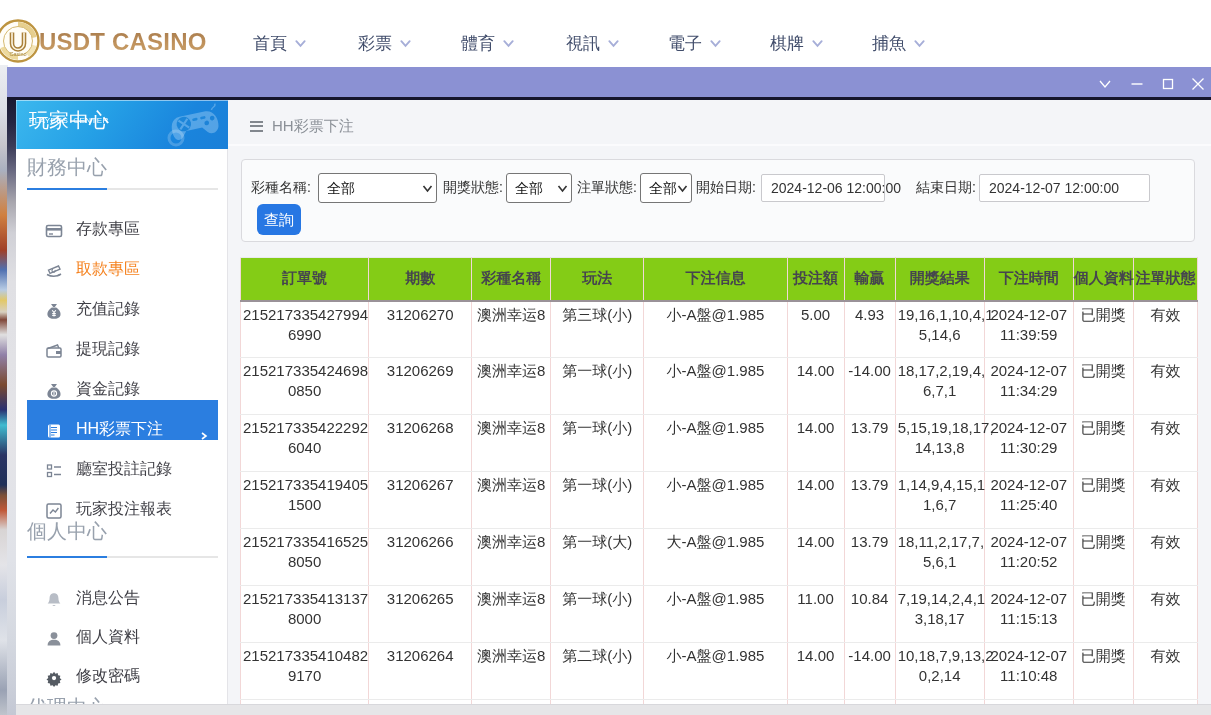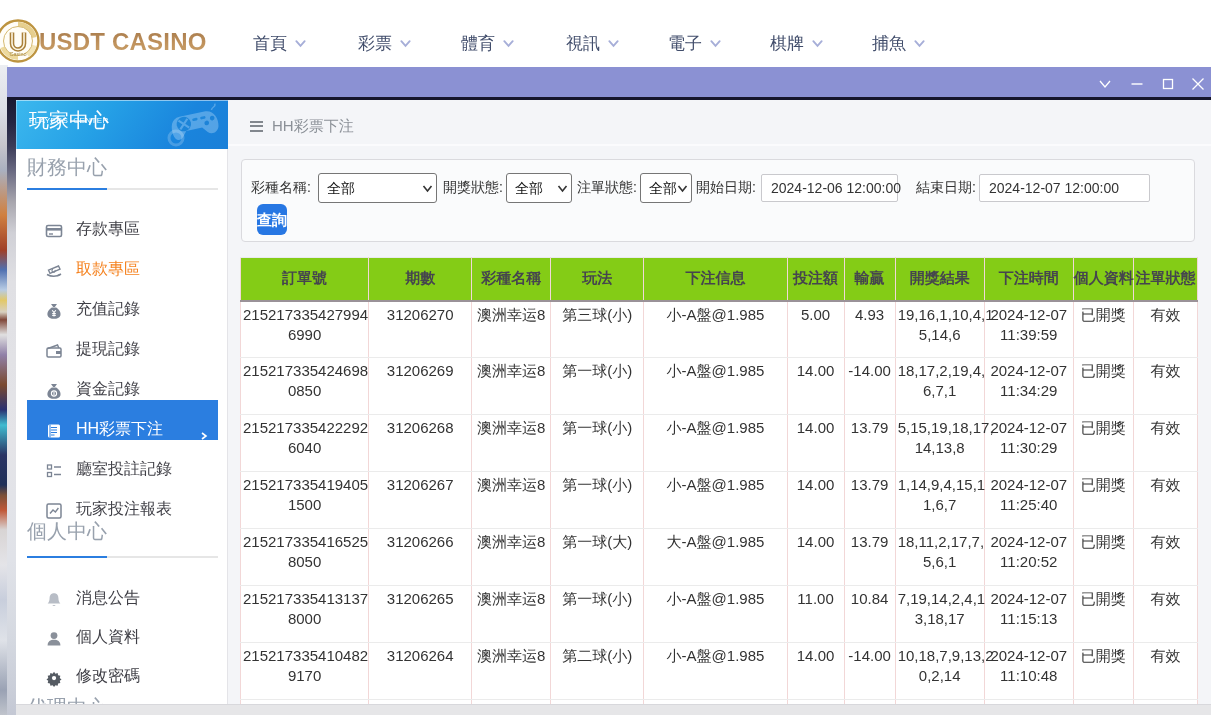--- a/index.html
+++ b/index.html
@@ -55,22 +55,22 @@
 #burger div { height:2px; background:#82878e; }
 
 #fpanel { position:absolute; left:13px; top:59px; width:954px; height:83px; background:#fafbfc;
   border:1px solid #dadade; border-radius:4px; }
 .flabel { position:absolute; top:16px; height:22px; line-height:22px; font-size:14px; color:#333; }
 .fsel { position:absolute; top:13px; height:30px; border:1px solid #767676; border-radius:3px; background:#fff;
   font-size:14px; color:#111; line-height:28px; padding-left:8px; }
 .fsel svg { position:absolute; right:3px; top:9px; }
 .finput { position:absolute; top:14px; height:28px; border:1px solid #c9c9cd; border-radius:2px; background:#fff;
   font-size:14px; color:#333; line-height:26px; padding-left:9px; white-space:nowrap; }
-#qbtn { position:absolute; left:15px; top:44px; width:30px; height:31px; background:#2777e3; border-radius:6px;
-  color:#fff; font-size:15px; text-align:center; line-height:31px;font-weight:bold; }
+#qbtn { position:absolute; left:15px; top:44px; width:44px; height:31px; background:#2777e3; border-radius:6px;
+  color:#fff; font-size:15px; text-align:center; line-height:31px; }
 
 #tbl { position:absolute; left:12px; top:157px; width:958px; border-collapse:collapse; table-layout:fixed; background:#fff; }
 #tbl th { background:#84cc16; font-size:15px; font-weight:bold; color:#45454e; height:43px; white-space:nowrap;
   border:1px solid #f2d7d7; border-top:1px solid #e9e9ee; border-bottom:2px solid #9a9298; padding:0; }
 #tbl td { font-size:15px; color:#333; text-align:center; vertical-align:top; padding:3px 2px 0 2px;
   height:57px; border:1px solid #f2d7d7; border-top:none; border-bottom:1px solid #ebebeb; line-height:20px; }
 #tbl tr.last td { border-bottom:none; }
 
 #hscroll { position:absolute; left:16px; top:704px; width:1195px; height:11px; background:#e6e6e8; border-top:1px solid #d8d8dc; }
 </style>
@@ -231,21 +231,21 @@
         </svg></div>
     <div class="flabel" style="left:201px;">開獎狀態:</div>
     <div class="fsel" style="left:264px; width:66px;">全部<svg width="11" height="11" viewBox="0 0 11 11">
           <path d="M1.5 3 L5.5 8 L9.5 3" fill="none" stroke="#333" stroke-width="1.6"></path>
         </svg></div>
     <div class="flabel" style="left:335px;">注單狀態:</div>
     <div class="fsel" style="left:398px; width:52px;">全部<svg width="11" height="11" viewBox="0 0 11 11">
           <path d="M1.5 3 L5.5 8 L9.5 3" fill="none" stroke="#333" stroke-width="1.6"></path>
         </svg></div>
     <div class="flabel" style="left:454px;">開始日期:</div>
-    <div class="finput" style="left:519px; width:137px;">2024-12-06 12:00:00</div>
+    <div class="finput" style="left:519px; width:124px;">2024-12-06 12:00:00</div>
     <div class="flabel" style="left:674px;">結束日期:</div>
     <div class="finput" style="left:737px; width:171px;">2024-12-07 12:00:00</div>
     <div id="qbtn">查詢</div>
   </div>
 
   <table id="tbl">
     <colgroup>
         <col style="width:128px">
         <col style="width:103px">
         <col style="width:79px">

